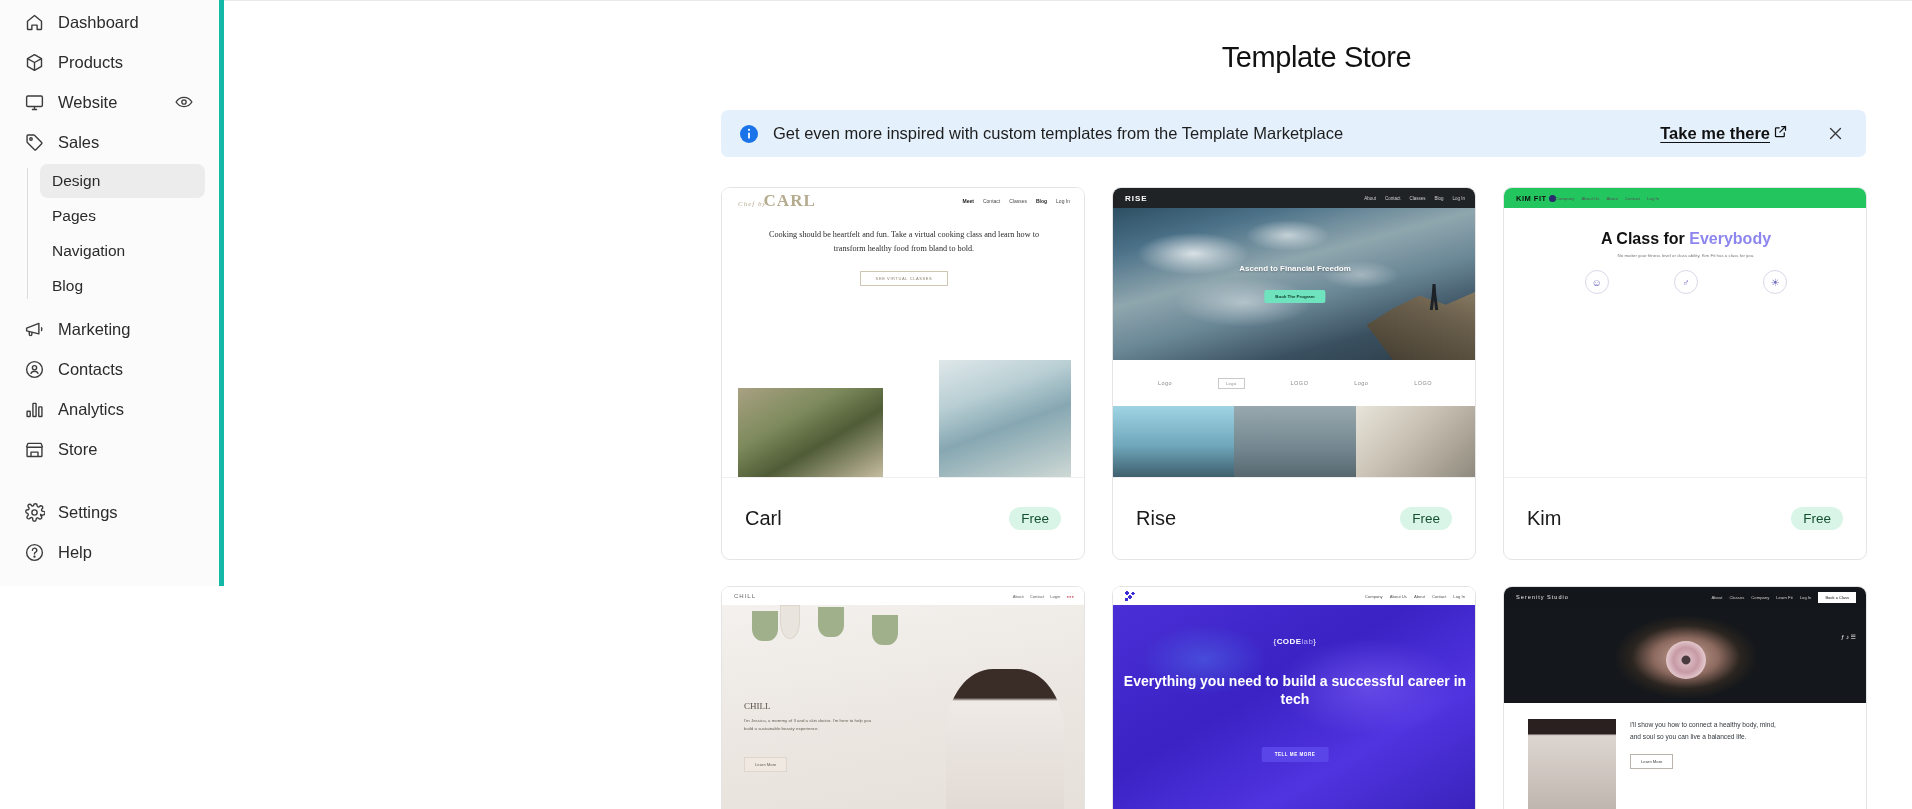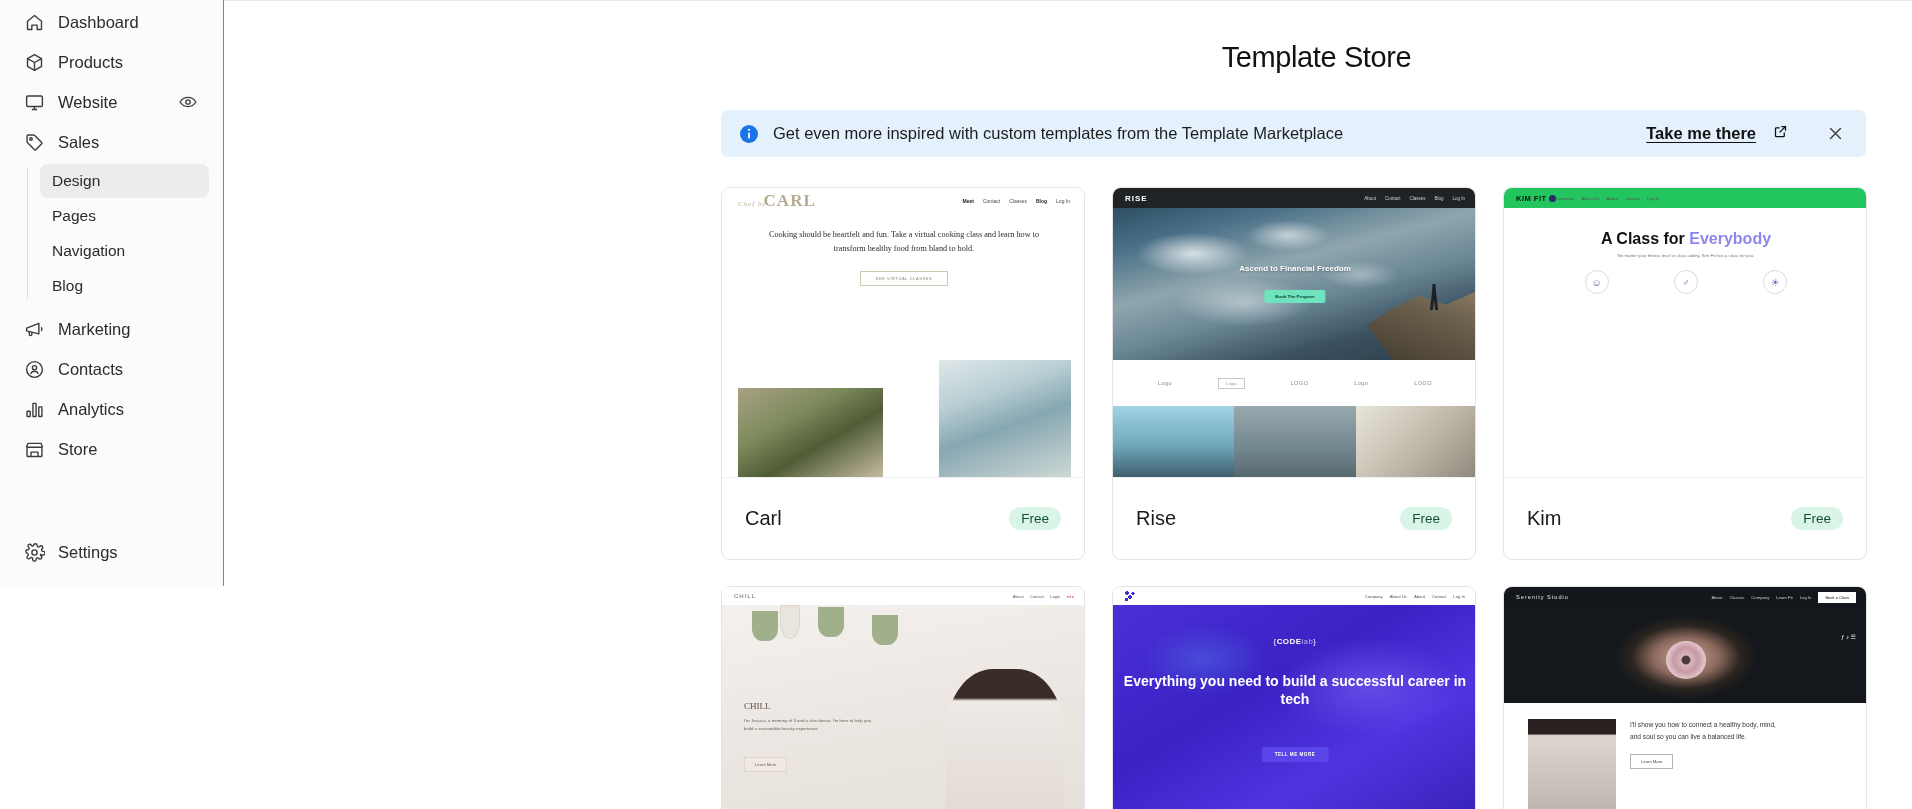--- a/index.html
+++ b/index.html
@@ -9,21 +9,21 @@
     font-family: "Liberation Sans", sans-serif;
     color: #1a1a1a;
     overflow: hidden;
   }
   .app { display: flex; width: 1912px; height: 809px; }
 
   
   .sidebar {
     width: 224px; min-width: 224px; height: 586px;
     background: #fbfbfb;
-    border-right: 1px solid #14b8a6;
+    border-right: 5px solid #14b8a6;
     position: relative;
     padding-top: 2px;
   }
   .nav-item {
     display: flex; align-items: center; gap: 13px;
     height: 40px; padding: 0 16px; margin: 0 8px;
     border-radius: 8px; cursor: pointer;
     font-size: 16.5px; color: #2b2b2b;
     position: relative;
   }
@@ -61,21 +61,21 @@
     margin: 36px 0 0 497px; width: 1145px; min-height: 47px;
     background: #e4f1fc; border-radius: 7px;
     display: flex; align-items: center; padding: 0 20px 0 18px; gap: 14px;
   }
   .banner-ico { width: 20px; height: 20px; flex:0 0 20px; }
   .banner-ico svg { display:block; width:20px; height:20px; }
   .banner-text { font-size: 16.5px; color: #1e1e1e; flex: 1; white-space: nowrap; }
   .banner-link {
     font-size: 16.5px; color: #111; font-weight: 600;
     text-decoration: underline; text-underline-offset: 3px;
-    display: flex; align-items: center; gap: 17px; cursor: pointer; white-space: nowrap;
+    display: flex; align-items: center; gap: 3px; cursor: pointer; white-space: nowrap;
   }
   .banner-link svg { width: 15px; height: 15px; }
   .banner-close { width: 22px; height: 22px; margin-left: 22px; cursor: pointer; display:flex; align-items:center; justify-content:center;}
   .banner-close svg { width: 17px; height: 17px; }
 
   
   .grid {
     margin: 30px 0 0 497px; width: 1145px;
     display: grid; grid-template-columns: repeat(3, 364px);
     column-gap: 27px; row-gap: 26px;
@@ -337,20 +337,30 @@
     <div class="sidebar-bottom">
       <div class="nav-item">
         <span class="nav-ico">
           <svg viewBox="0 0 24 24" fill="none" stroke="#3c3c3c" stroke-width="1.6" stroke-linejoin="round">
               <circle cx="12" cy="12" r="3"></circle>
               <path d="M19.1 14a1.6 1.6 0 0 0 .3 1.8l.1.1a2 2 0 1 1-2.8 2.8l-.1-.1a1.6 1.6 0 0 0-2.7 1.1V20a2 2 0 1 1-4 0v-.1A1.6 1.6 0 0 0 7.1 18.4l-.1.1a2 2 0 1 1-2.8-2.8l.1-.1A1.6 1.6 0 0 0 4 12.9H4a2 2 0 1 1 0-4h.1A1.6 1.6 0 0 0 5.4 6.2l-.1-.1a2 2 0 1 1 2.8-2.8l.1.1A1.6 1.6 0 0 0 11 4V4a2 2 0 1 1 4 0v.1a1.6 1.6 0 0 0 2.7 1.1l.1-.1a2 2 0 1 1 2.8 2.8l-.1.1a1.6 1.6 0 0 0 1.1 2.7H22a2 2 0 1 1 0 4h-.1a1.6 1.6 0 0 0-1.5 1.1z"></path>
             </svg>
         </span>
         <span class="nav-label">Settings</span>
       </div>
+      <div class="nav-item">
+        <span class="nav-ico">
+          <svg viewBox="0 0 24 24" fill="none" stroke="#3c3c3c" stroke-width="1.6" stroke-linecap="round" stroke-linejoin="round">
+              <circle cx="12" cy="12" r="9"></circle>
+              <path d="M9.6 9.5a2.5 2.5 0 1 1 3.4 2.3c-.7.3-1 .9-1 1.6v.3"></path>
+              <circle cx="12" cy="16.7" r=".6" fill="#3c3c3c"></circle>
+            </svg>
+        </span>
+        <span class="nav-label">Help</span>
+      </div>
     </div>
   </nav>
 
   <main class="main">
     <div class="topline"></div>
 
     <h1 class="page-title">Template Store</h1>
 
     <div class="banner">
       <span class="banner-ico">

